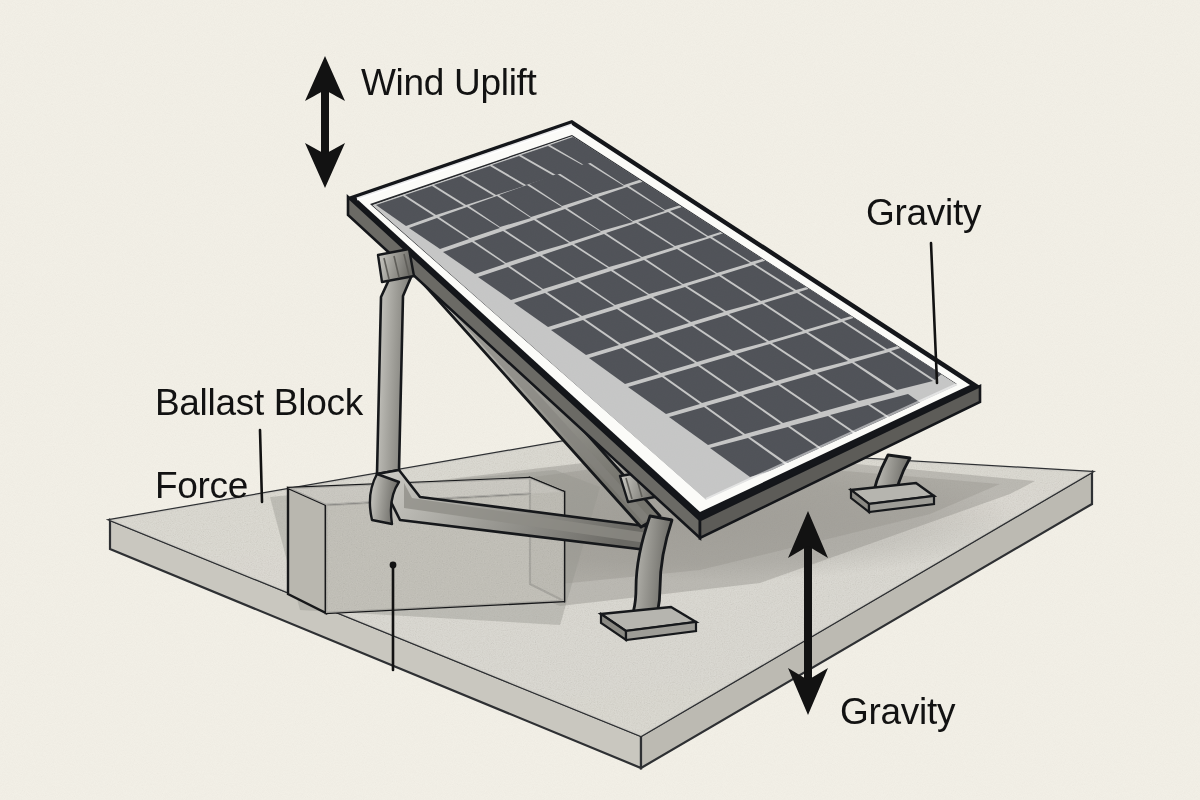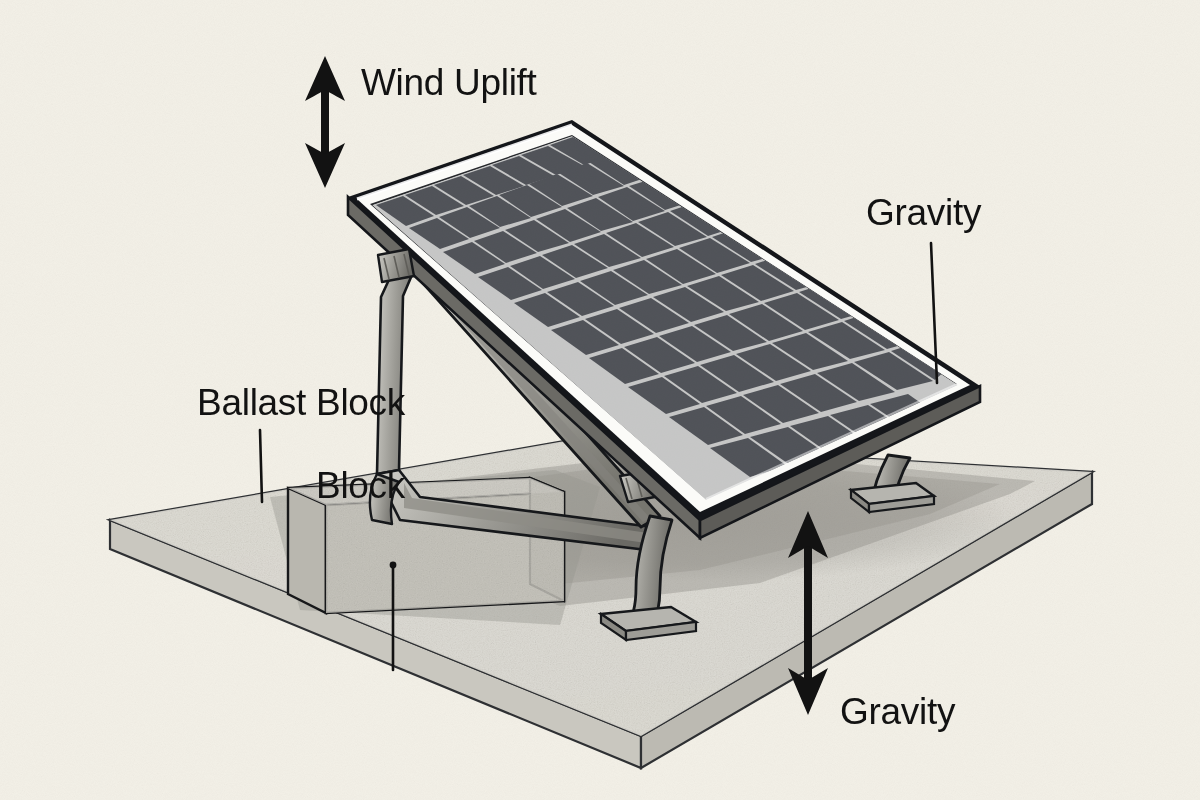--- a/index.html
+++ b/index.html
@@ -27,21 +27,21 @@
     position: absolute;
     color: #121212;
     font-family: "Liberation Sans", sans-serif;
     font-size: 37px;
     font-weight: 400;
     letter-spacing: -0.3px;
     line-height: 1.13;
     white-space: pre;
     user-select: none;
   }
-  .lbl.ctr { text-align: right; }
+  .lbl.ctr { text-align: left; }
 </style>
 </head>
 <body>
 
 <div id="stage">
 
   <svg id="scene" viewBox="0 0 1200 800" xmlns="http://www.w3.org/2000/svg">
     <defs>
 
       <filter id="grain" x="-10%" y="-10%" width="120%" height="120%">
@@ -284,21 +284,21 @@
     <path d="M 393,565 L 393,670" fill="none" stroke="#121212" stroke-width="2.6" stroke-linecap="round"></path>
     <circle cx="393" cy="565" r="3.4" fill="#121212"></circle>
   </svg>
 
   <div class="lbl" style="left:361px; top:62px;">Wind Uplift</div>
 
   <div class="lbl" style="left:866px; top:192px;">Gravity</div>
 
   <div class="lbl ctr" style="left:115px; top:340px; width:290px;">
     <span>Ballast Block</span><br>
-    <span>Block</span>
+    <span>Force</span>
   </div>
 
   <div class="lbl ctr" style="left:243px; top:672px; width:300px;">
     <br>
     <span>Anchor Force</span>
   </div>
 
   <div class="lbl" style="left:840px; top:691px;">Gravity</div>
 
 </div>

